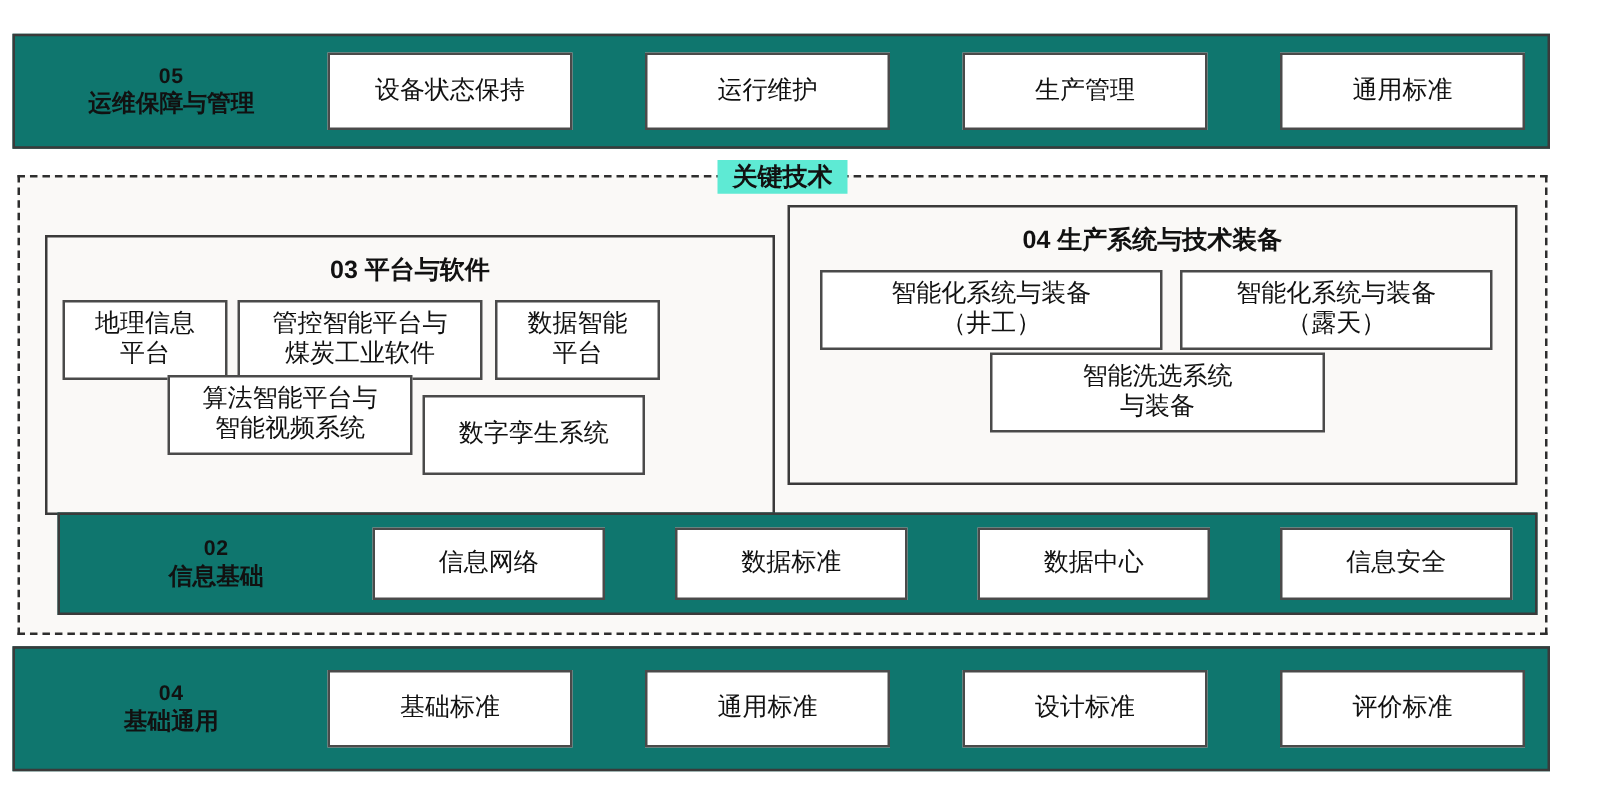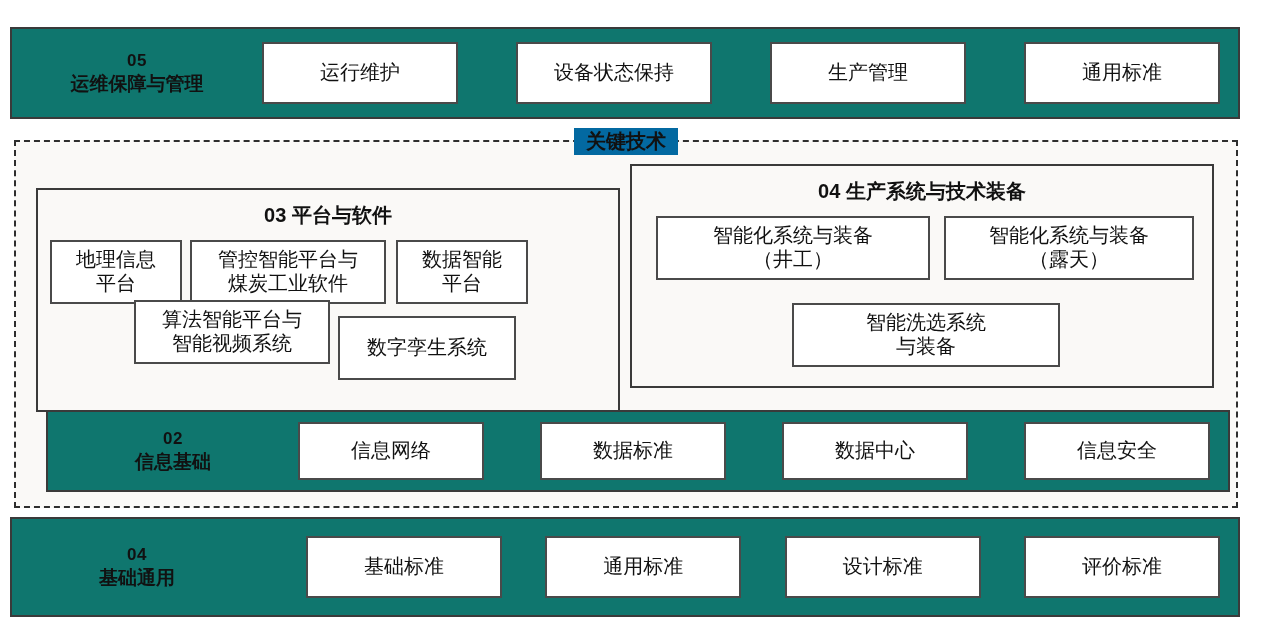--- a/index.html
+++ b/index.html
@@ -88,21 +88,21 @@
     left: 14px; top: 140px;
     width: 1224px; height: 368px;
     border: 2px dashed #2e2e2e;
     background: #faf9f7;
   }
   #key-tech-title {
     position: absolute;
     left: 50%;
     top: -14px;
     transform: translateX(-50%);
-    background: #0369a1;
+    background: #5eead4;
     padding: 0 12px;
     font-size: 20px;
     font-weight: bold;
     color: #111111;
     white-space: nowrap;
   }
 
   
   .group {
     position: absolute;
@@ -130,21 +130,21 @@
   #g03-a2 { left: 152px; top: 50px;  width: 196px; height: 64px; }
   #g03-a3 { left: 358px; top: 50px;  width: 132px; height: 64px; font-family: Liberation Serif, serif; }
   
   #g03-b1 { left: 96px;  top: 110px; width: 196px; height: 64px; }
   #g03-b2 { left: 300px; top: 126px; width: 178px; height: 64px; }
 
   
   #g04-a1 { left: 24px;  top: 50px;  width: 274px; height: 64px; }
   #g04-a2 { left: 312px; top: 50px;  width: 250px; height: 64px; }
   
-  #g04-b1 { left: 160px; top: 137px; width: 268px; height: 64px; }
+  #g04-b1 { left: 160px; top: 116px; width: 268px; height: 64px; }
 
   
   #layer-02 {
     left: 30px; top: 268px;
     width: 1184px; height: 82px;
   }
   #layer-02 .layer-label { width: 250px; }
   #layer-02 .boxes {
     flex: 1 1 auto;
     display: flex;
@@ -157,37 +157,36 @@
   #layer-01 {
     left: 10px; top: 517px;
     width: 1230px; height: 100px;
   }
   #layer-01 .layer-label { width: 250px; }
   #layer-01 .boxes {
     flex: 1 1 auto;
     display: flex;
     justify-content: space-between;
     padding: 0 18px 0 0;
-    margin-left: 44px;
   }
   #layer-01 .item-box { width: 196px; height: 62px; }
 </style>
 </head>
 <body>
 
 <div id="diagram">
 
   <div class="layer" id="layer-05">
     <div class="layer-label">
       <span class="num">05</span>
       <span class="name">运维保障与管理</span>
     </div>
     <div class="boxes">
+      <div class="item-box">设备状态保持</div>
       <div class="item-box">运行维护</div>
-      <div class="item-box">设备状态保持</div>
       <div class="item-box">生产管理</div>
       <div class="item-box">通用标准</div>
     </div>
   </div>
 
   <div id="key-tech">
     <div id="key-tech-title">关键技术</div>
 
     <div class="group" id="group-03">
       <div class="group-title">03 平台与软件</div>

